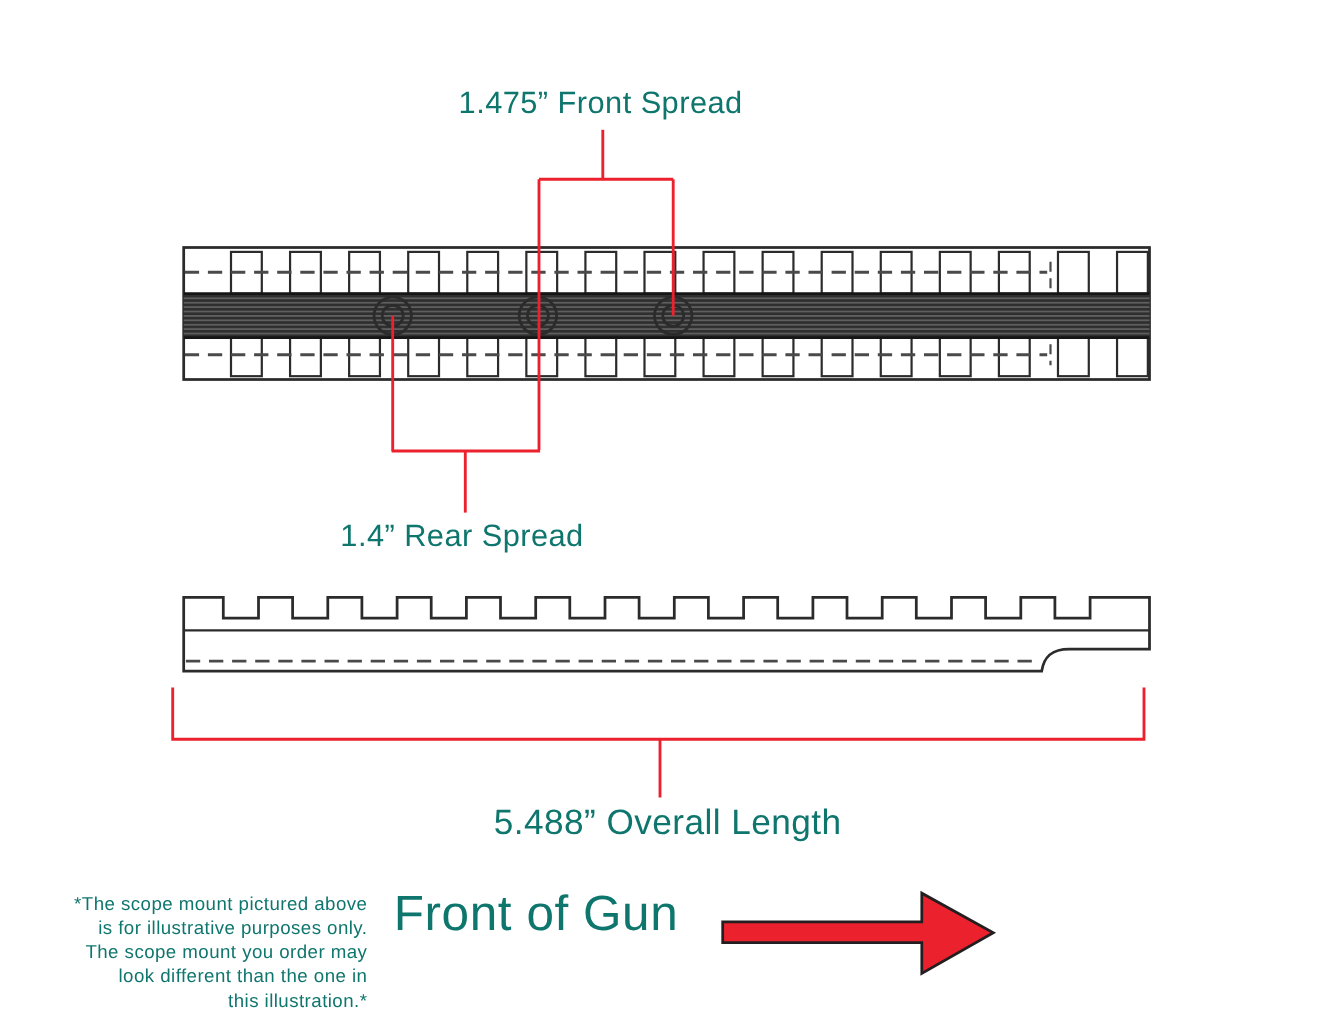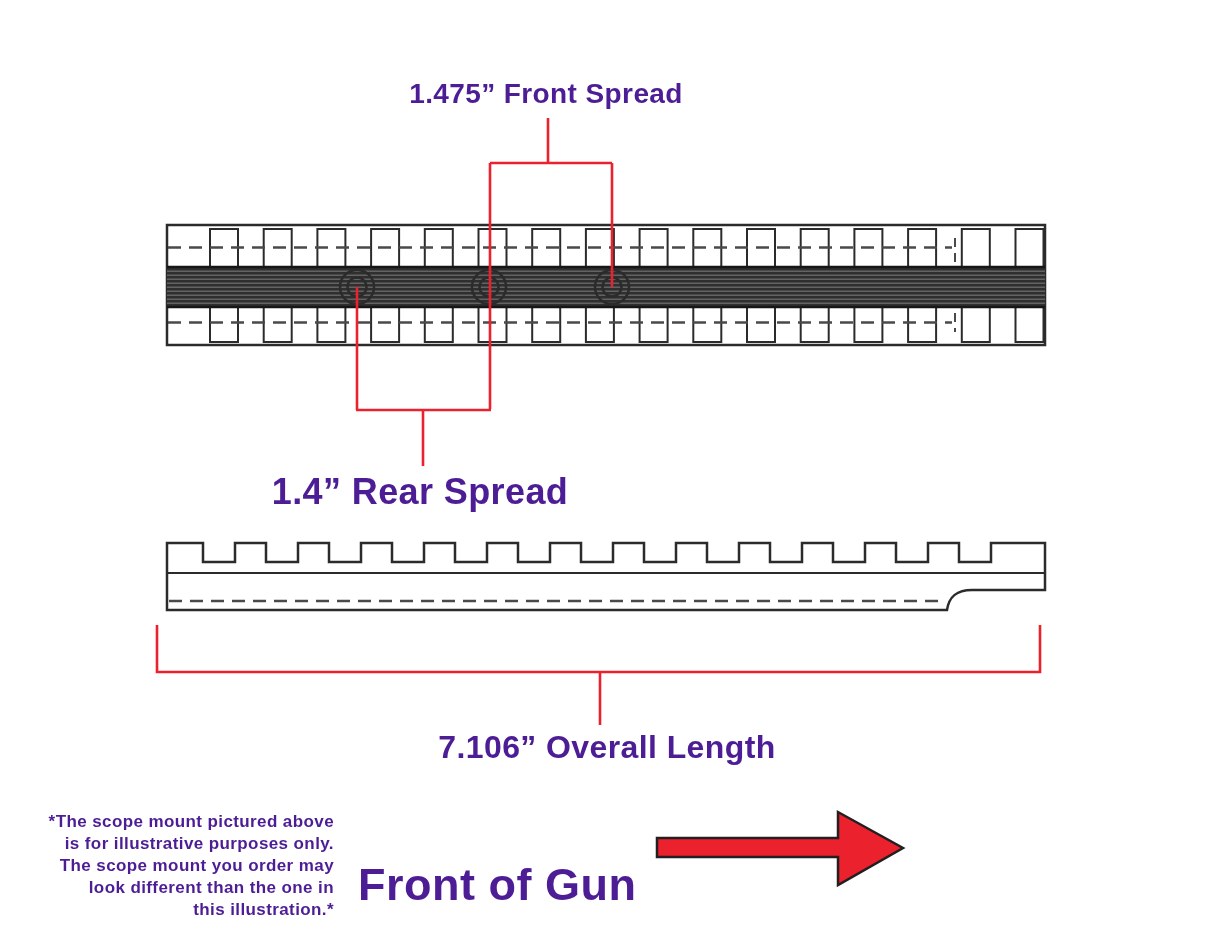--- a/index.html
+++ b/index.html
@@ -12,29 +12,29 @@
   }
   #diagram-svg{position:absolute;left:0;top:0;}
   .ink{stroke:#2b2b2b;stroke-width:2.5;fill:none;}
   .ink-thin{stroke:#2b2b2b;stroke-width:2;fill:none;}
   .dash-line{stroke:#4a4a4a;stroke-width:2.6;stroke-dasharray:13 8;fill:none;}
   .dash-thin{stroke:#4a4a4a;stroke-width:2;stroke-dasharray:9 6;fill:none;}
   .red-line{stroke:var(--accent-red,#EC212E);stroke-width:2.6;fill:none;}
   .red-fill{fill:var(--accent-red,#EC212E);stroke:#231F20;stroke-width:2.5;stroke-linejoin:miter;}
   .label{
     position:absolute;
-    font-weight:bold;
-    color:#4c1d95;
+    font-weight:normal;
+    color:#0f766e;
     letter-spacing:0.4px;
     white-space:nowrap;
   }
   #front-spread-label{left:346px;top:78px;width:400px;text-align:center;font-size:28px;}
-  #rear-spread-label{left:220px;top:471px;width:400px;text-align:center;font-size:36px;}
+  #rear-spread-label{left:220px;top:471px;width:400px;text-align:center;font-size:28px;}
   #overall-length-label{left:407px;top:729px;width:400px;text-align:center;font-size:32px;}
-  #front-of-gun-label{left:358px;top:859px;font-size:45px;letter-spacing:0.5px;}
+  #front-of-gun-label{left:358px;top:804px;font-size:45px;letter-spacing:0.5px;}
   #disclaimer{
     left:24px;top:811px;width:310px;
     font-size:17px;line-height:22px;
     white-space:pre-line;text-align:right;
   }
 </style>
 </head>
 <body>
 
 <div id="canvas">
@@ -133,21 +133,21 @@
       <line x1="600" y1="672" x2="600" y2="725" class="red-line"></line>
     </g>
 
     <polygon class="red-fill" points="657,838 838,838 838,812 903,848 838,885 838,857 657,857"></polygon>
   </svg>
 
   <div id="front-spread-label" class="label">1.475” Front Spread</div>
 
   <div id="rear-spread-label" class="label">1.4” Rear Spread</div>
 
-  <div id="overall-length-label" class="label">7.106” Overall Length</div>
+  <div id="overall-length-label" class="label">5.488” Overall Length</div>
 
   <div id="front-of-gun-label" class="label">Front of Gun</div>
 
   <div id="disclaimer" class="label">*The scope mount pictured above
 is for illustrative purposes only.
 The scope mount you order may
 look different than the one in
 this illustration.*</div>
 </div>
 

